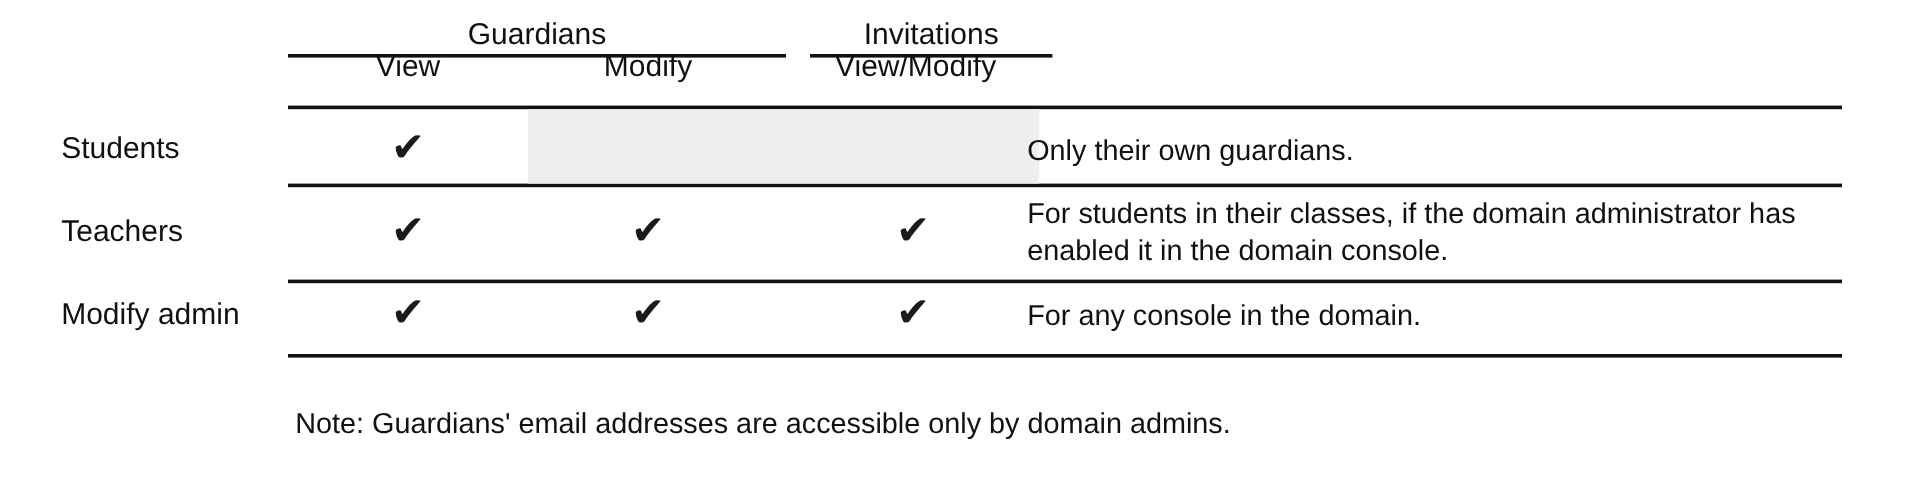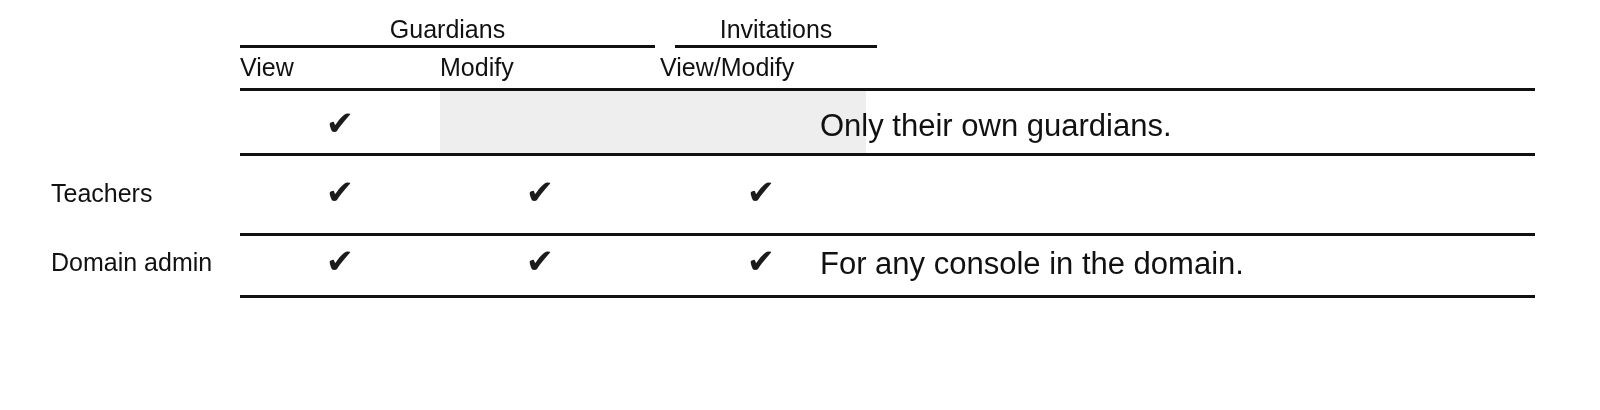--- a/index.html
+++ b/index.html
@@ -39,23 +39,24 @@
     top: 45px;
     height: 3px;
     background: #111111;
   }
   #group-rule-guardians { left: 240px; width: 415px; }
   #group-rule-invitations { left: 675px; width: 202px; }
 
   
   .col-header {
     position: absolute;
-    top: 52px;
+    top: 40px;
     font-size: 25px;
     line-height: 30px;
+    text-align: center;
     white-space: nowrap;
     color: #111111;
   }
   #col-view       { left: 240px; width: 200px; }
   #col-modify     { left: 440px; width: 200px; }
   #col-viewmodify { left: 660px; width: 206px; }
 
   
   .table-rule {
     position: absolute;
@@ -106,23 +107,23 @@
   .check.c-view       { left: 310px; }
   .check.c-modify     { left: 510px; }
   .check.c-viewmodify { left: 731px; }
   .check.r-students   { top: 103px; }
   .check.r-teachers   { top: 172px; }
   .check.r-admin      { top: 241px; }
 
   
   .note-cell {
     position: absolute;
-    left: 820px;
+    left: 856px;
     width: 648px;
-    font-size: 31px;
+    font-size: 24px;
     line-height: 31px;
     color: #111111;
   }
   #note-students { top: 110px; }
   #note-teachers { top: 163px; }
   #note-admin    { top: 248px; }
 
   
   #footnote {
     position: absolute;
@@ -149,30 +150,33 @@
   <div class="col-header" id="col-modify">Modify</div>
   <div class="col-header" id="col-viewmodify">View/Modify</div>
 
   <div class="table-rule" id="rule-top"></div>
   <div class="table-rule" id="rule-r1"></div>
   <div class="table-rule" id="rule-r2"></div>
   <div class="table-rule" id="rule-bottom"></div>
 
   <div id="shade-students"></div>
 
+  <div class="row-label" id="label-students">Students</div>
   <div class="row-label" id="label-teachers">Teachers</div>
-  <div class="row-label" id="label-domain-admin">Domain admin</div>
+  <div class="row-label" id="label-domain-admin">Modify admin</div>
 
   <div class="check c-view r-students">✔</div>
 
   <div class="check c-view r-teachers">✔</div>
   <div class="check c-modify r-teachers">✔</div>
   <div class="check c-viewmodify r-teachers">✔</div>
 
   <div class="check c-view r-admin">✔</div>
   <div class="check c-modify r-admin">✔</div>
   <div class="check c-viewmodify r-admin">✔</div>
 
   <div class="note-cell" id="note-students">Only their own guardians.</div>
+  <div class="note-cell" id="note-teachers">For students in their classes, if the domain administrator has enabled it in the domain console.</div>
   <div class="note-cell" id="note-admin">For any console in the domain.</div>
 
+  <div id="footnote">Note: Guardians' email addresses are accessible only by domain admins.</div>
 
 </div>
 
 </body></html>

